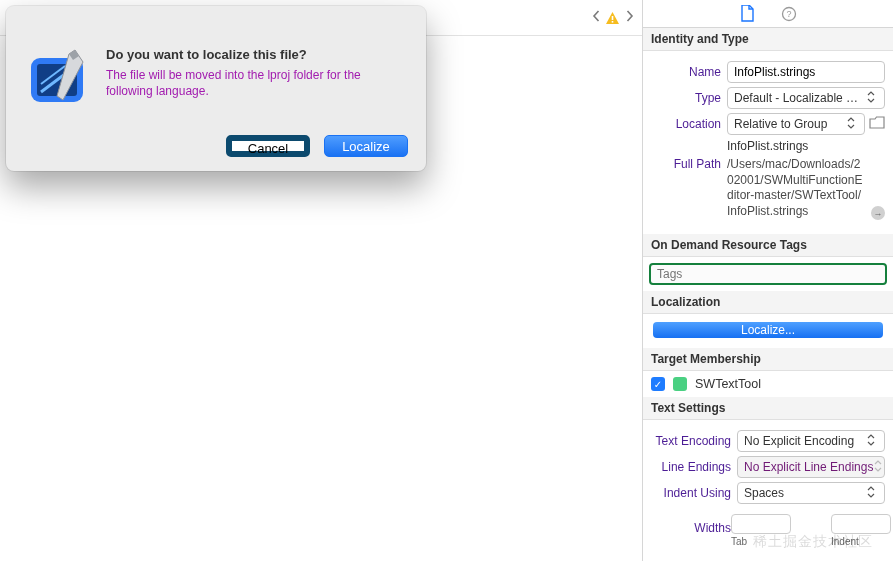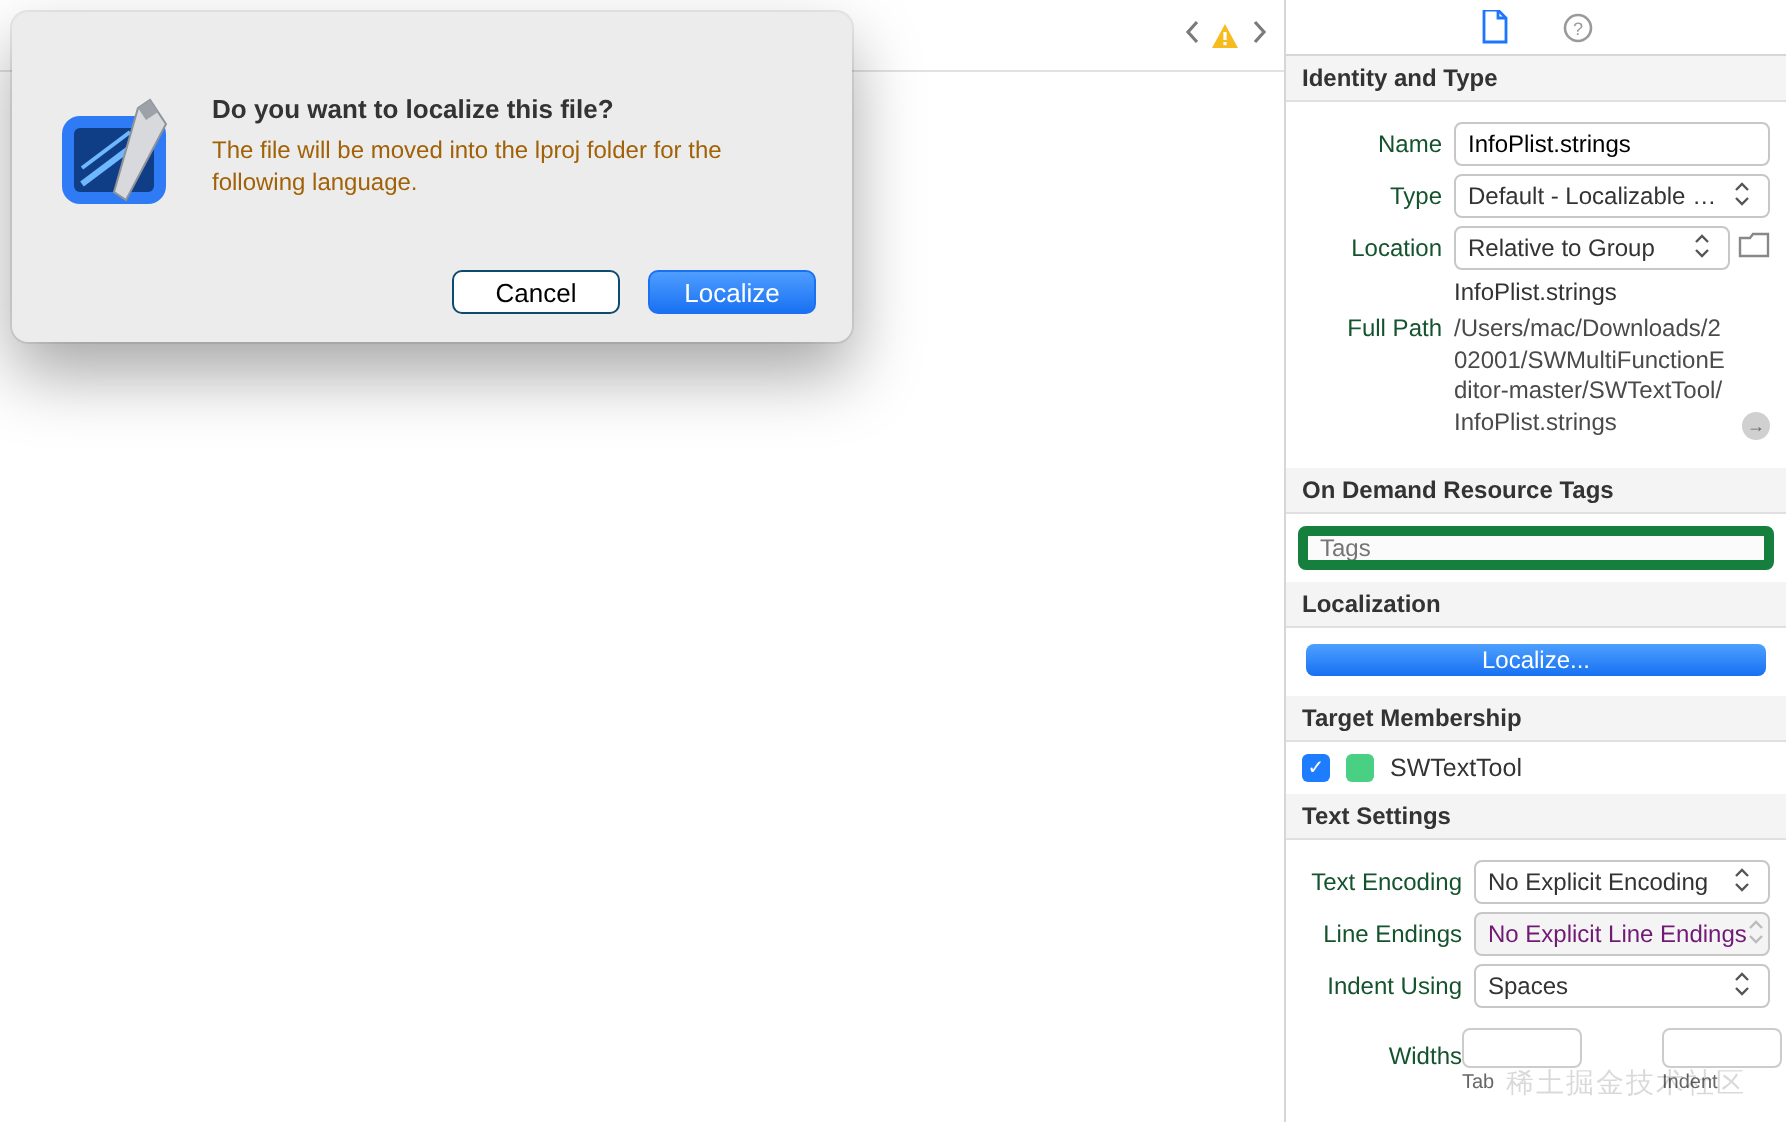--- a/index.html
+++ b/index.html
@@ -52,21 +52,21 @@
   .row {
     display: flex;
     align-items: center;
     margin: 4px 0;
     gap: 6px;
   }
   .row-label {
     width: 70px;
     text-align: right;
     font-size: 12px;
-    color: #14532d;
+    color: #4c1d95;
     flex-shrink: 0;
   }
   .row-value { flex: 1; min-width: 0; }
 
   input[type="text"].field, .select {
     width: 100%;
     height: 22px;
     border: 1px solid #c7c7c7;
     border-radius: 4px;
     background: #fff;
@@ -109,21 +109,21 @@
     color: #666;
     font-size: 9px;
     flex-shrink: 0;
     margin-left: 4px;
   }
 
   .tag-field {
     width: calc(100% - 12px);
     margin: 6px;
     height: 22px;
-    border: 5px solid #15803d;
+    border: 2px solid #15803d;
     border-radius: 4px;
     background: #fbfbfb;
     font-size: 12px;
     color: #999;
     padding: 6px 6px;
   }
 
   .localize-btn {
     display: block;
     margin: 8px auto 10px auto;
@@ -204,21 +204,21 @@
     display:flex; align-items:center; justify-content:center;
   }
   .sheet-text { flex: 1; }
   .sheet-title {
     font-weight: bold;
     font-size: 13px;
     margin-bottom: 5px;
   }
   .sheet-desc {
     font-size: 12px;
-    color: #a16207;
+    color: #a21caf;
     line-height: 1.35;
   }
   .sheet-select {
     margin-top: 14px;
     width: 250px;
     height: 24px;
     background: #fff;
     border: 1px solid #cfcfcf;
     border-radius: 5px;
     display: flex;
@@ -240,21 +240,21 @@
     justify-content: flex-end;
     gap: 14px;
     margin-top: 22px;
   }
   .btn {
     height: 22px;
     min-width: 84px;
     border-radius: 5px;
     font-size: 13px;
     font-family: inherit;
-    border: 1px solid #0c4a6e;
+    border: 6px solid #0c4a6e;
     background: #fff;
     cursor: pointer;
   }
   .btn.primary {
     background: linear-gradient(#4f9dff, #1a72f3);
     border: 1px solid #1a72f3;
     color: #fff;
   }
 
   

